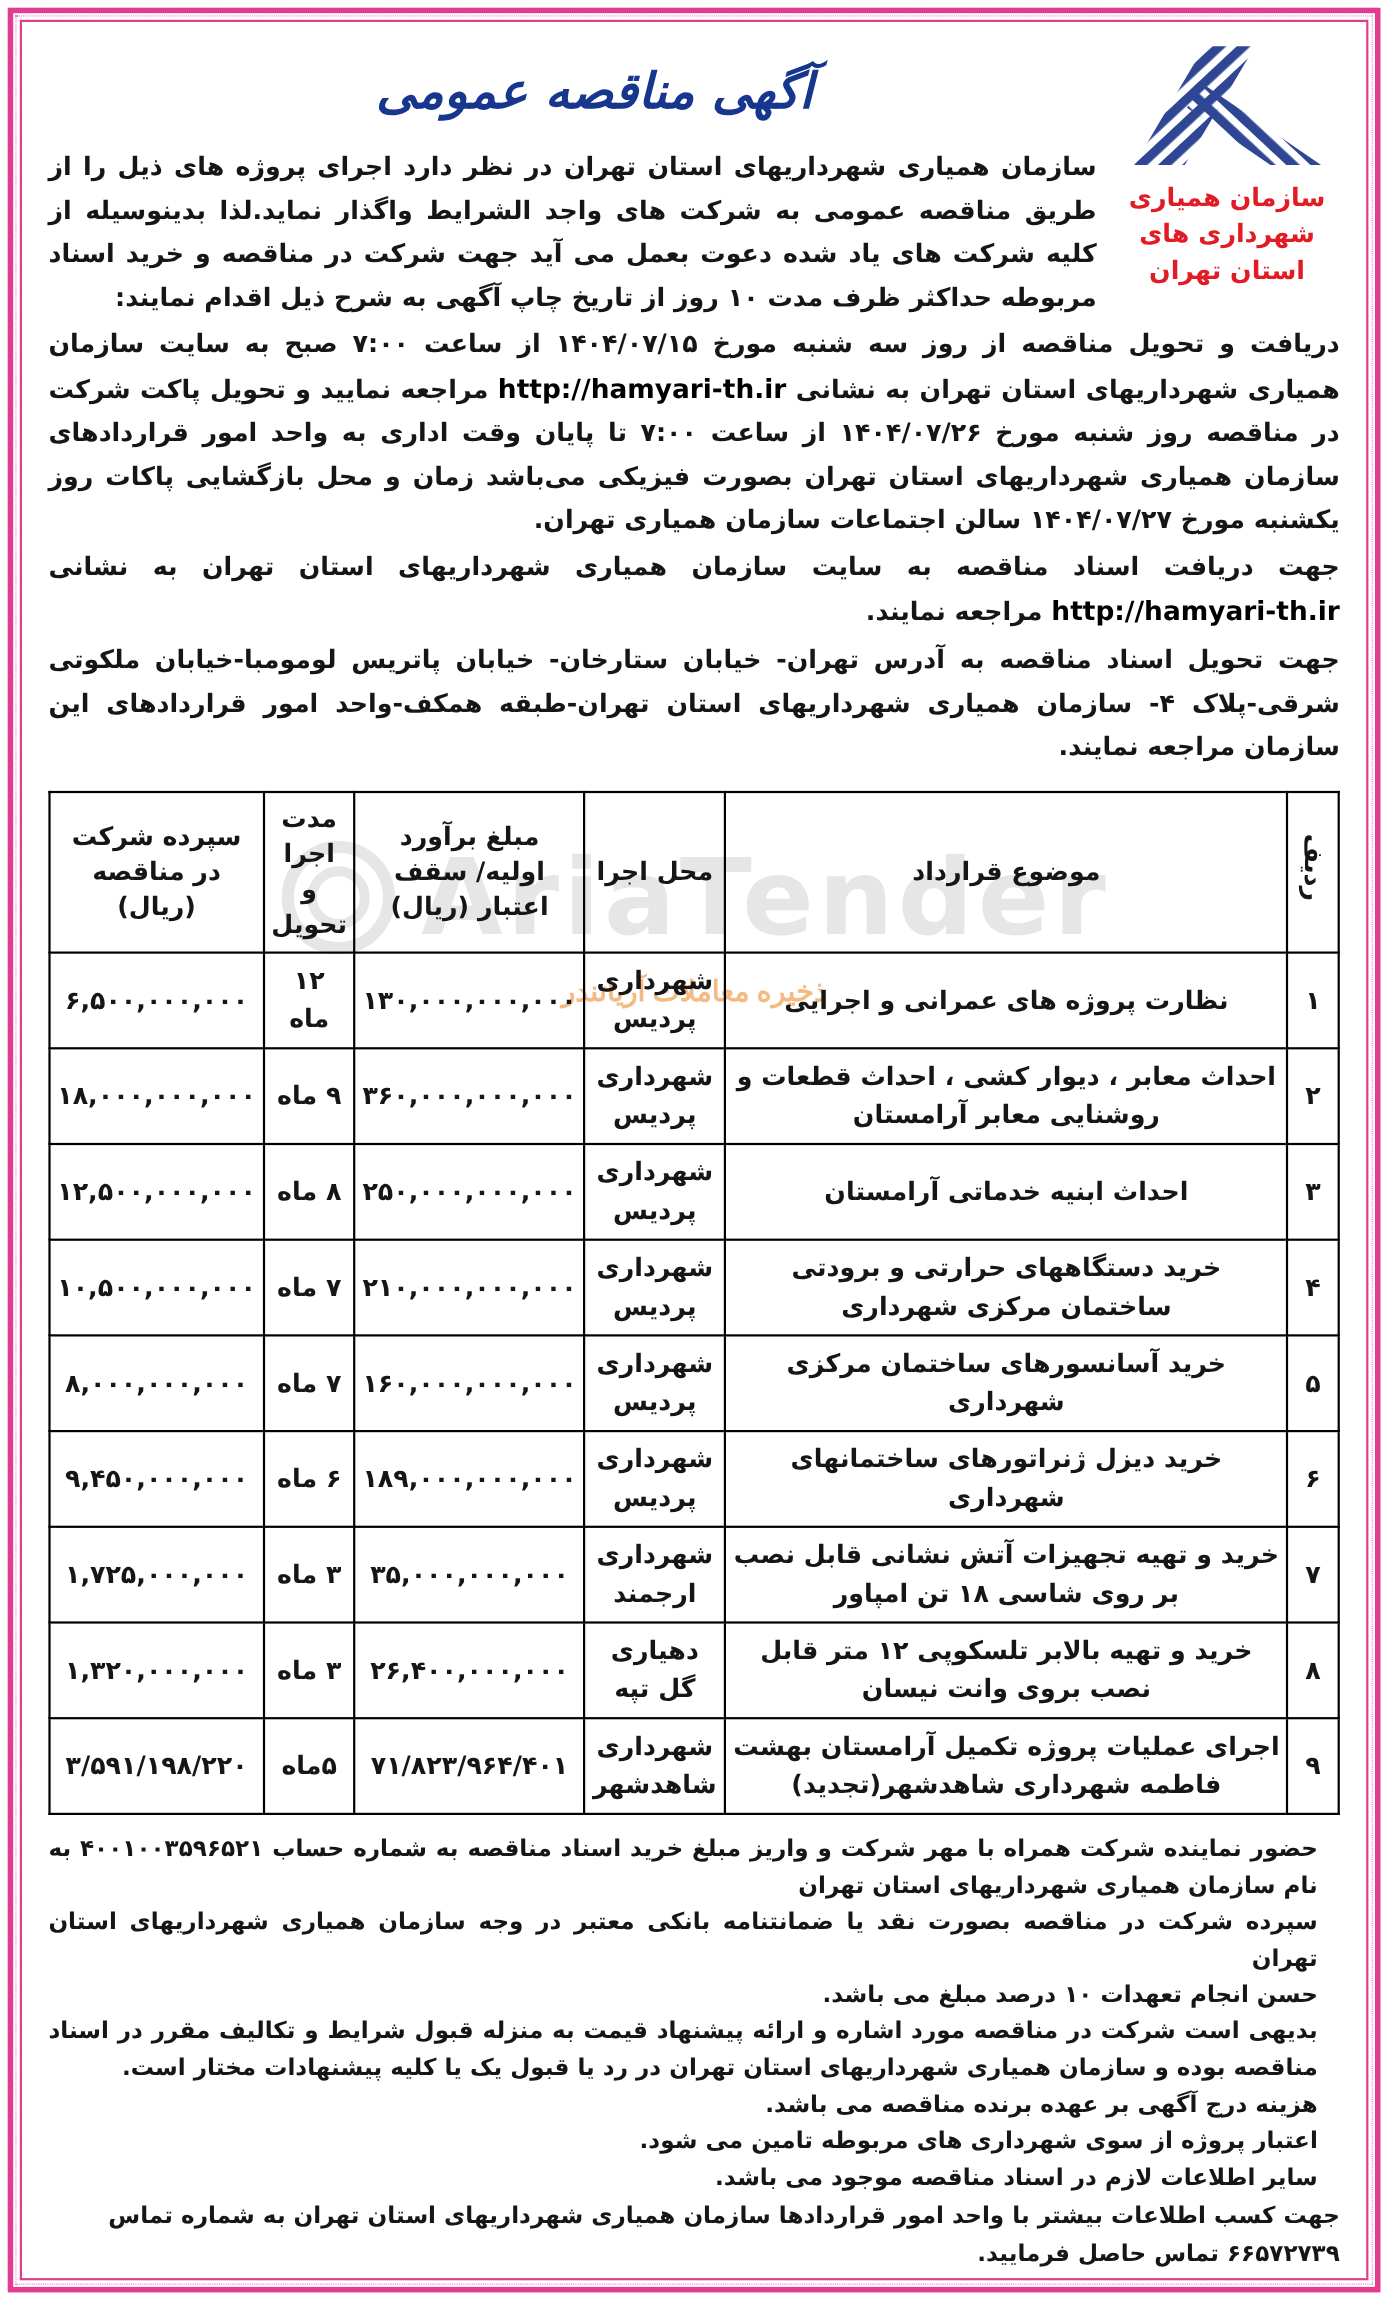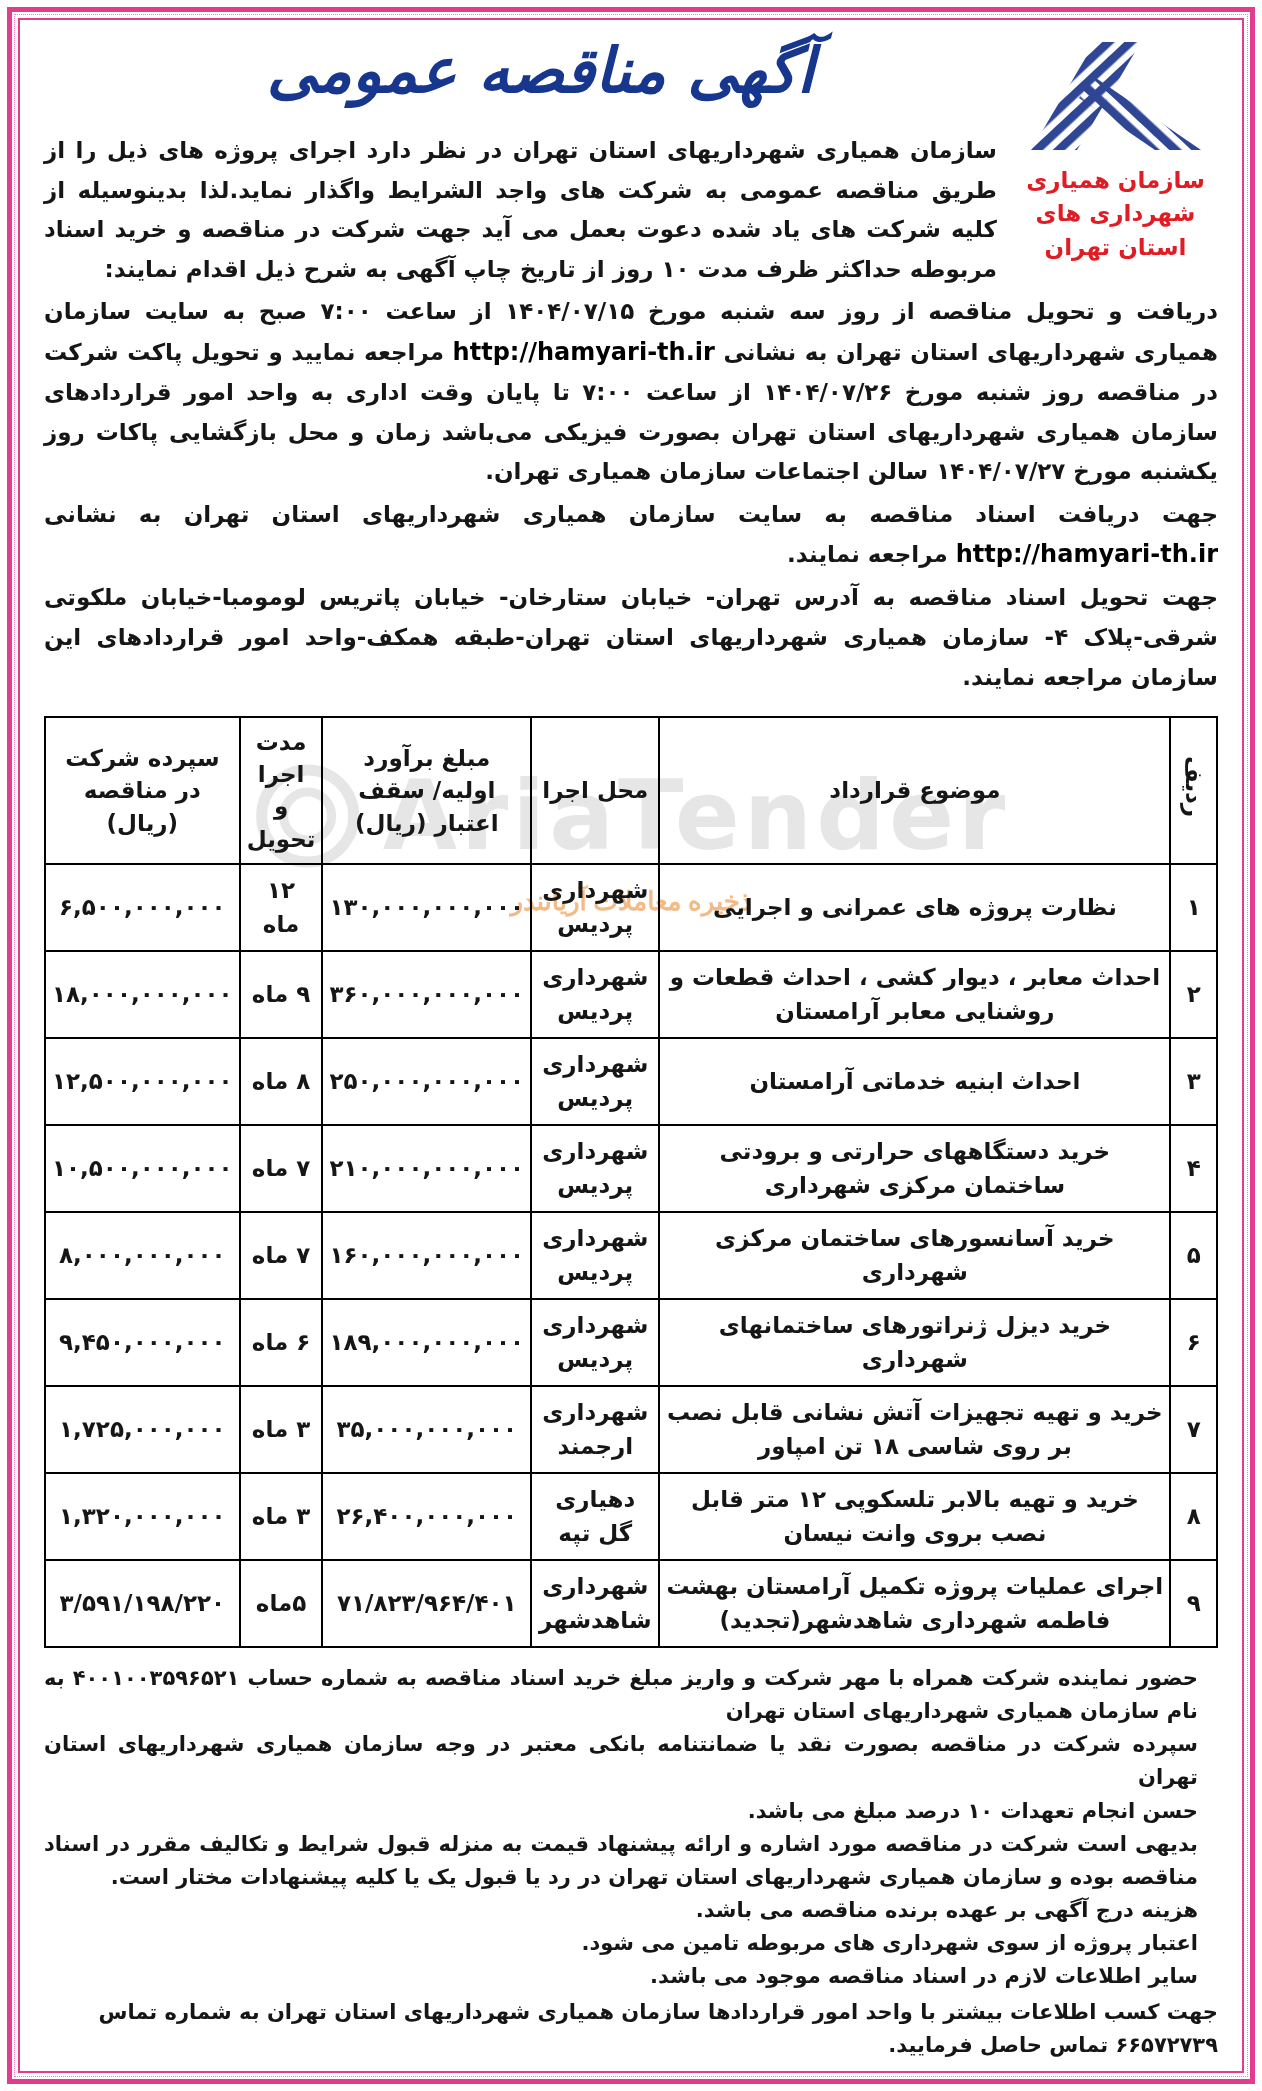--- a/index.html
+++ b/index.html
@@ -35,25 +35,25 @@
     min-height: 232px;
     margin: 2px 0 6px 16px;
     text-align: center;
   }
   .logo-svg { display: block; margin: 0 auto 8px auto; }
   .org-name { color: #e11c24; font-weight: bold; font-size: 23px; line-height: 1.45; }
 
   .title {
     text-align: center;
     color: #17368d;
-    font-size: 62px;
+    font-size: 45px;
     font-weight: bold;
     font-style: italic;
     letter-spacing: 1px;
-    margin: 2px 40px 24px 40px;
+    margin: 24px 40px 24px 40px;
   }
 
   .body-text {
     font-size: 23px;
     font-weight: bold;
     line-height: 1.72;
     text-align: justify;
     margin-bottom: 3px;
   }
   .url {

